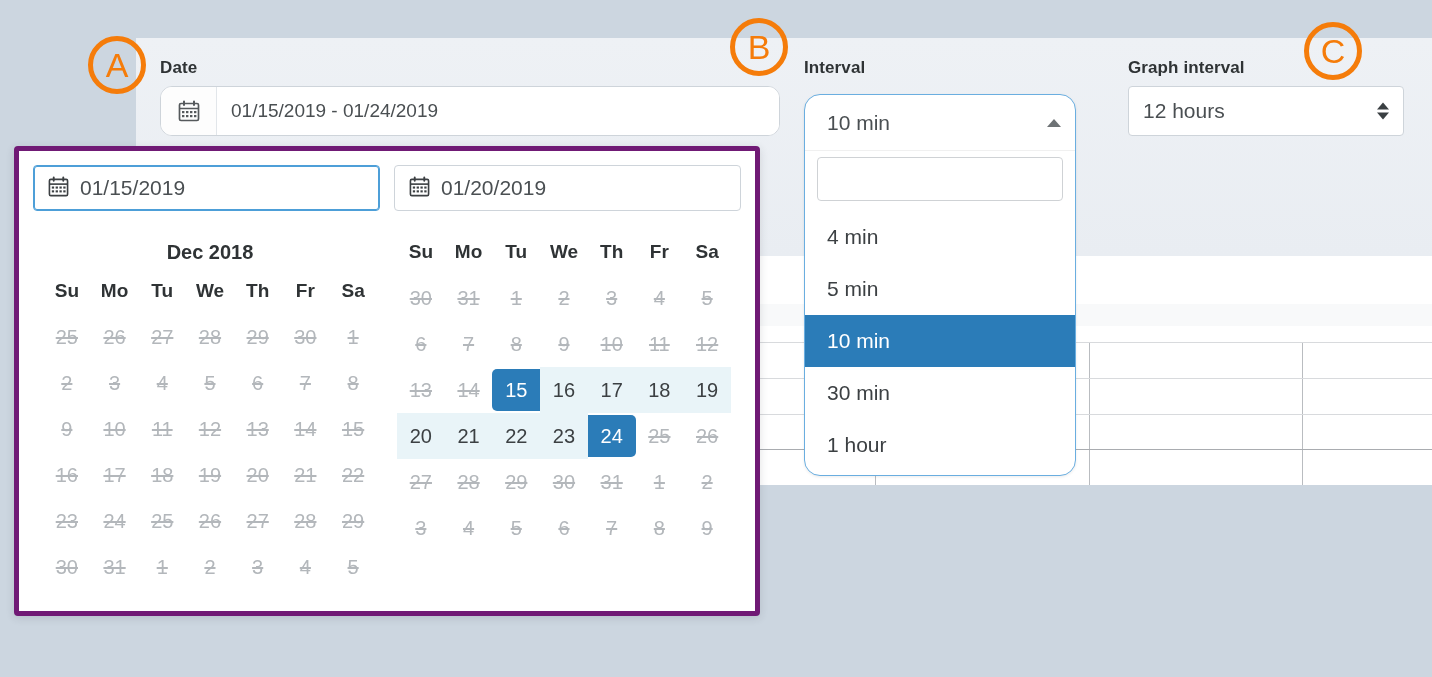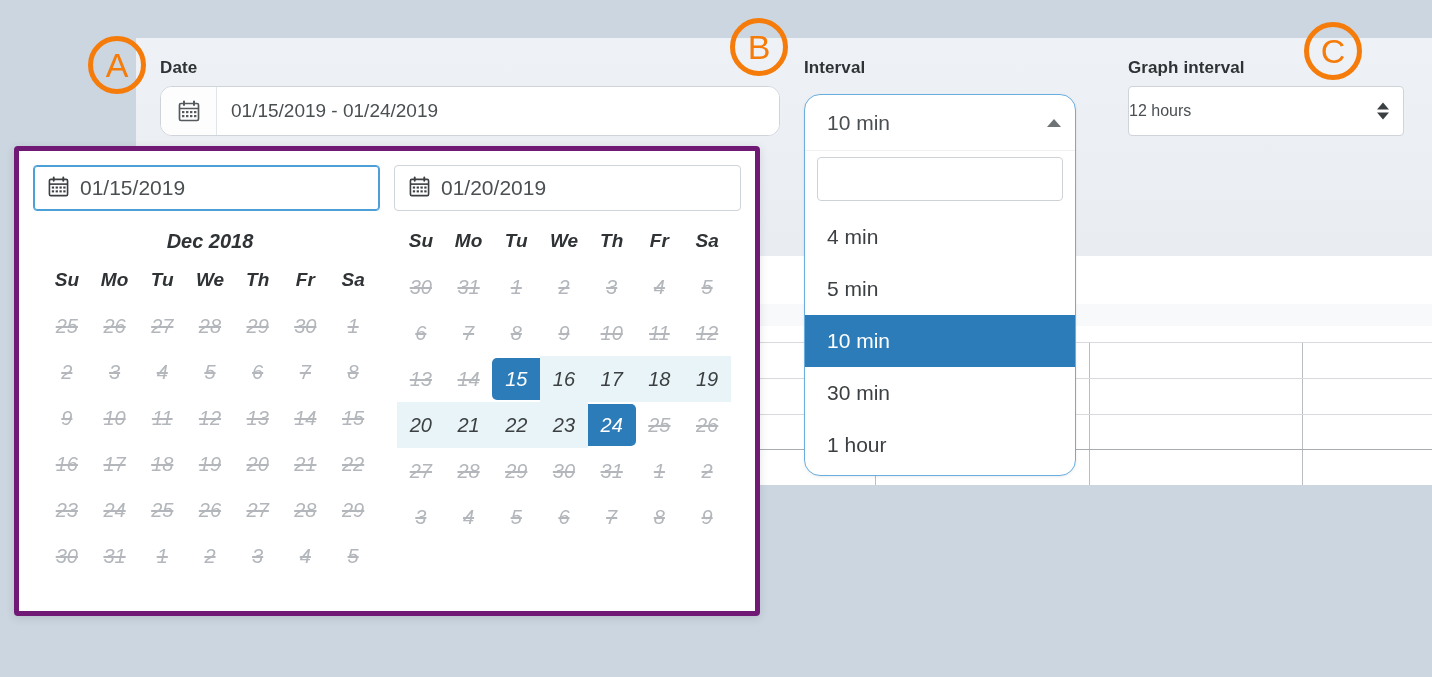--- a/index.html
+++ b/index.html
@@ -61,22 +61,22 @@
   }
 
   
   .interval-group { left: 668px; top: 20px; width: 276px; }
 
   
   .graph-group { left: 992px; top: 20px; width: 276px; }
   .native-select {
     position: relative; height: 50px; width: 100%;
     border: 1px solid #ced4da; border-radius: 4px; background: #fff;
-    display: flex; align-items: center; 
-    font-size: 16px; color: #4a4f52;
+    display: flex; align-items: center; padding-left: 14px;
+    font-size: 21px; color: #4a4f52;
   }
   .spinner {
     position: absolute; right: 14px; top: 50%; transform: translateY(-50%);
     display: flex; flex-direction: column; gap: 3px;
   }
   .tri-up, .tri-dn { width: 0; height: 0; border-left: 6px solid transparent; border-right: 6px solid transparent; }
   .tri-up { border-bottom: 7px solid #3a3f42; }
   .tri-dn { border-top: 7px solid #3a3f42; }
 
   
@@ -119,21 +119,21 @@
   }
   .cal-inputs { display: flex; gap: 14px; }
   .cal-input {
     flex: 1; height: 46px; display: flex; align-items: center;
     border: 1px solid #ced4da; border-radius: 4px; background: #fff;
     padding-left: 14px; gap: 11px;
   }
   .cal-input.focused { border: 1px solid #4d9fd8; box-shadow: 0 0 0 1px #4d9fd8 inset; }
   .cal-input-text { font-size: 21px; color: #4a4f52; }
 
-  .cal-months { display: flex; margin-top: 19px; font-style: italic; }
+  .cal-months { display: flex; margin-top: 30px; }
   .cal-month { width: 50%; padding: 0 10px; }
   .cal-title {
     text-align: center; font-size: 20px; font-weight: bold;
     color: #2f3335; margin-bottom: 16px;
   }
   table.cal { width: 100%; border-collapse: collapse; table-layout: fixed; }
   table.cal th {
     font-size: 19px; font-weight: bold; color: #2f3335;
     padding-bottom: 12px; text-align: center;
   }

